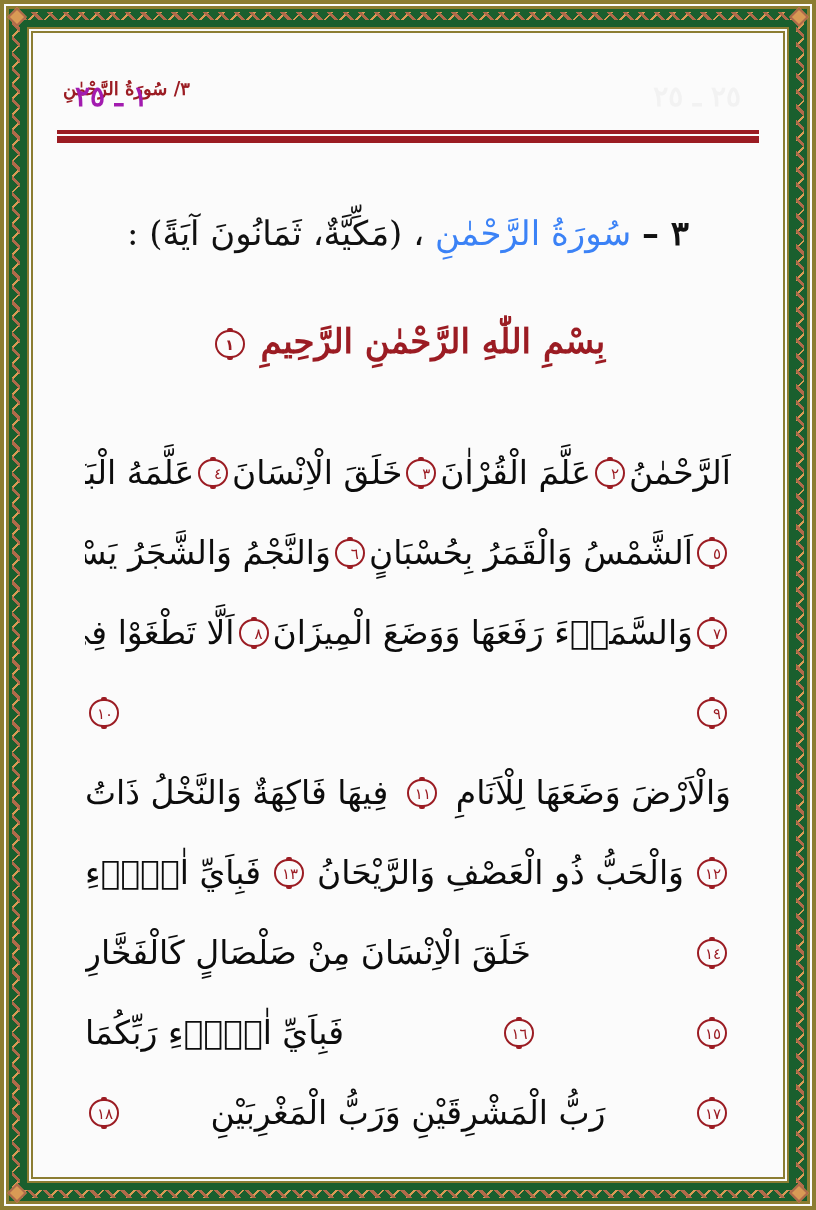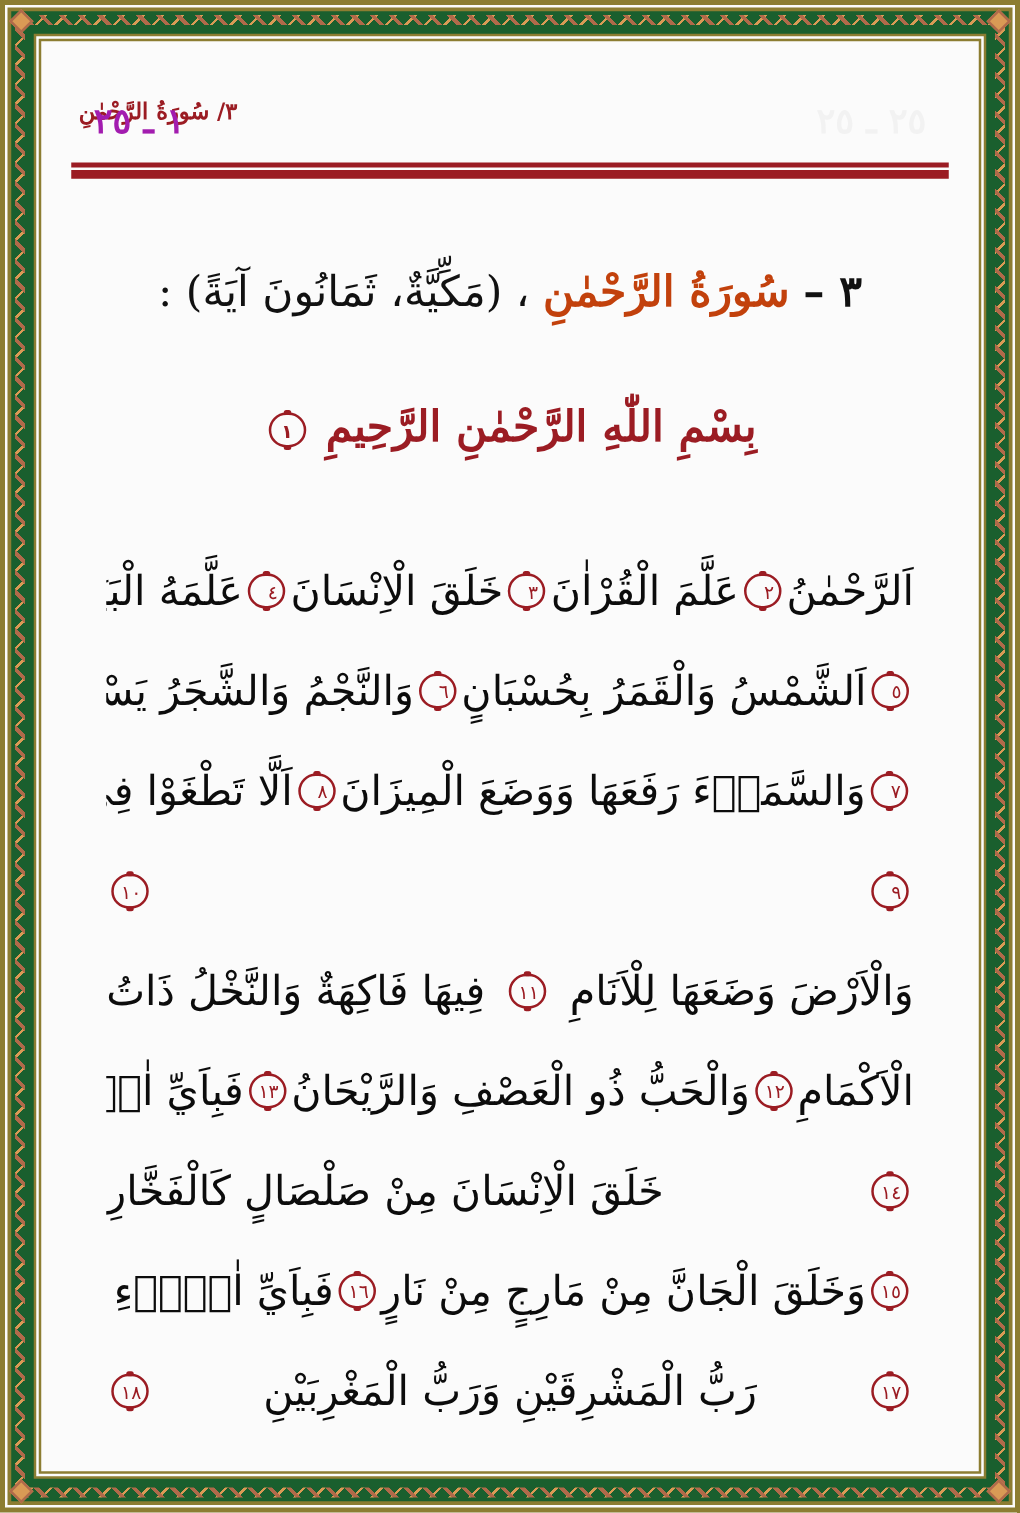--- a/index.html
+++ b/index.html
@@ -85,21 +85,21 @@
       position: absolute; left: 24px; right: 24px; top: 103px; height: 7px;
       background: #9b1c23;
     }
 
     .surah-heading {
       position: absolute; left: 0; right: 0; top: 180px;
       text-align: center; direction: rtl;
       font-family: "DejaVu Serif", serif; font-size: 34px; color: #111;
     }
     .surah-heading .num { font-weight: bold; }
-    .surah-heading .name { color: #c2410c; font-weight: bold; }
+    .surah-heading .name { color: #3b82f6; }
 
     .basmala {
       position: absolute; left: 0; right: 0; top: 288px;
       text-align: center; direction: rtl;
       font-family: "DejaVu Serif", serif; font-size: 34px; color: #9b1c23; font-weight: bold;
     }
 
     .ayah-marker {
       display: inline-block;
       min-width: 30px; height: 28px; line-height: 26px;
@@ -194,33 +194,31 @@
         <div class="verse-line">
           <span class="ayah-marker">٩</span>
           <span class="ayah-marker">١٠</span>
         </div>
         <div class="verse-line">
           <span class="seg">وَالْاَرْضَ وَضَعَهَا لِلْاَنَامِ</span>
           <span class="ayah-marker">١١</span>
           <span class="seg">فِيهَا فَاكِهَةٌ وَالنَّخْلُ ذَاتُ</span>
         </div>
         <div class="verse-line">
-          <span class="seg">الْاَكْمَامِ</span>
           <span class="ayah-marker">١٢</span>
           <span class="seg">وَالْحَبُّ ذُو الْعَصْفِ وَالرَّيْحَانُ</span>
           <span class="ayah-marker">١٣</span>
           <span class="seg">فَبِاَيِّ اٰلَاۤءِ</span>
         </div>
         <div class="verse-line">
           <span class="ayah-marker">١٤</span>
           <span class="seg">خَلَقَ الْاِنْسَانَ مِنْ صَلْصَالٍ كَالْفَخَّارِ</span>
         </div>
         <div class="verse-line">
           <span class="ayah-marker">١٥</span>
-          <span class="seg">وَخَلَقَ الْجَانَّ مِنْ مَارِجٍ مِنْ نَارٍ</span>
           <span class="ayah-marker">١٦</span>
           <span class="seg">فَبِاَيِّ اٰلَاۤءِ رَبِّكُمَا</span>
         </div>
         <div class="verse-line">
           <span class="ayah-marker">١٧</span>
           <span class="seg">رَبُّ الْمَشْرِقَيْنِ وَرَبُّ الْمَغْرِبَيْنِ</span>
           <span class="ayah-marker">١٨</span>
         </div>
       </div>
   </div>

